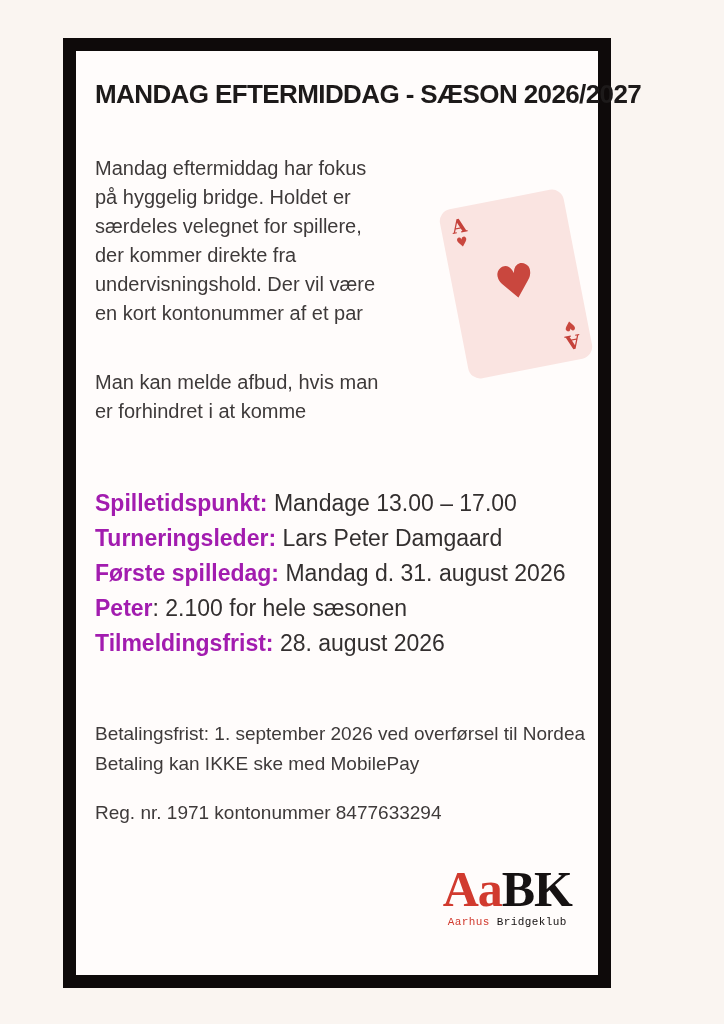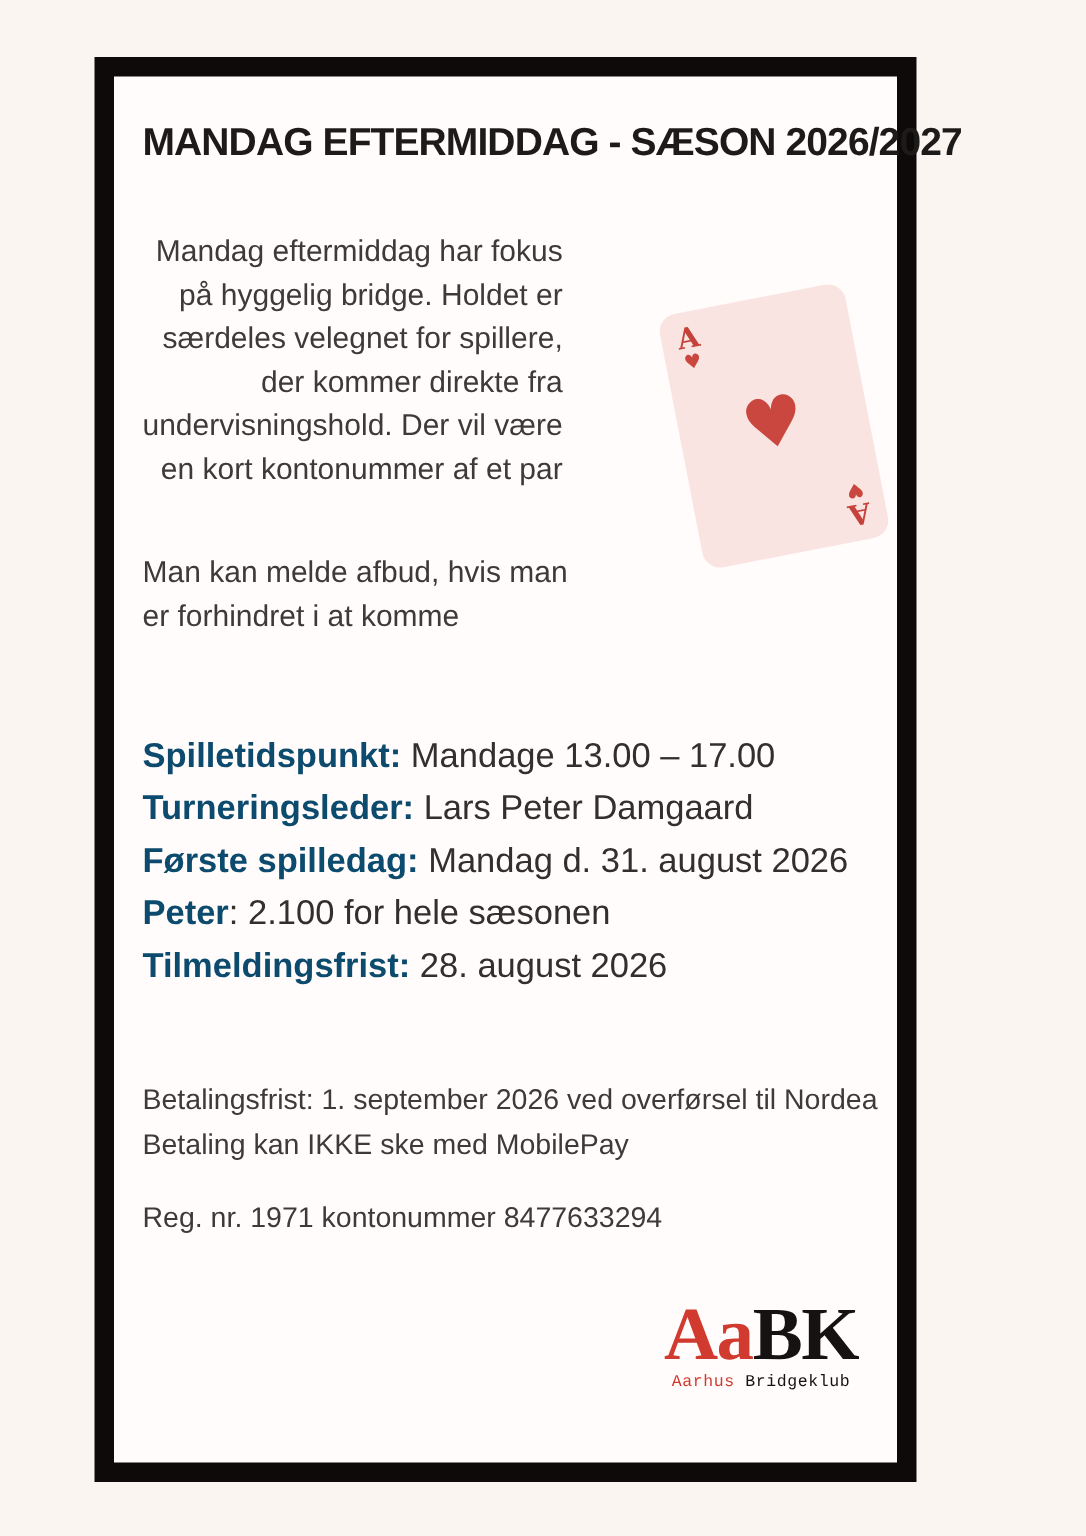--- a/index.html
+++ b/index.html
@@ -26,37 +26,36 @@
     letter-spacing: -0.6px;
     color: #1d1a1a;
     white-space: nowrap;
   }
   .intro {
     position: absolute;
     left: 19px; top: 103px;
     font-size: 20px;
     line-height: 29px;
     color: #3e3a3a;
-    text-align: right;
   }
   .afbud {
     position: absolute;
     left: 19px; top: 317px;
     font-size: 20px;
     line-height: 29px;
     color: #3e3a3a;
   }
   .details {
     position: absolute;
     left: 19px; top: 435px;
     font-size: 23px;
     line-height: 35px;
     color: #332f2f;
   }
-  .detail-label { font-weight: bold; color: #0c4a6e; }
+  .detail-label { font-weight: bold; color: #a21caf; }
   .payment {
     position: absolute;
     left: 19px; top: 668px;
     font-size: 19px;
     line-height: 30px;
     color: #3e3a3a;
   }
   .account {
     position: absolute;
     left: 19px; top: 751px;

